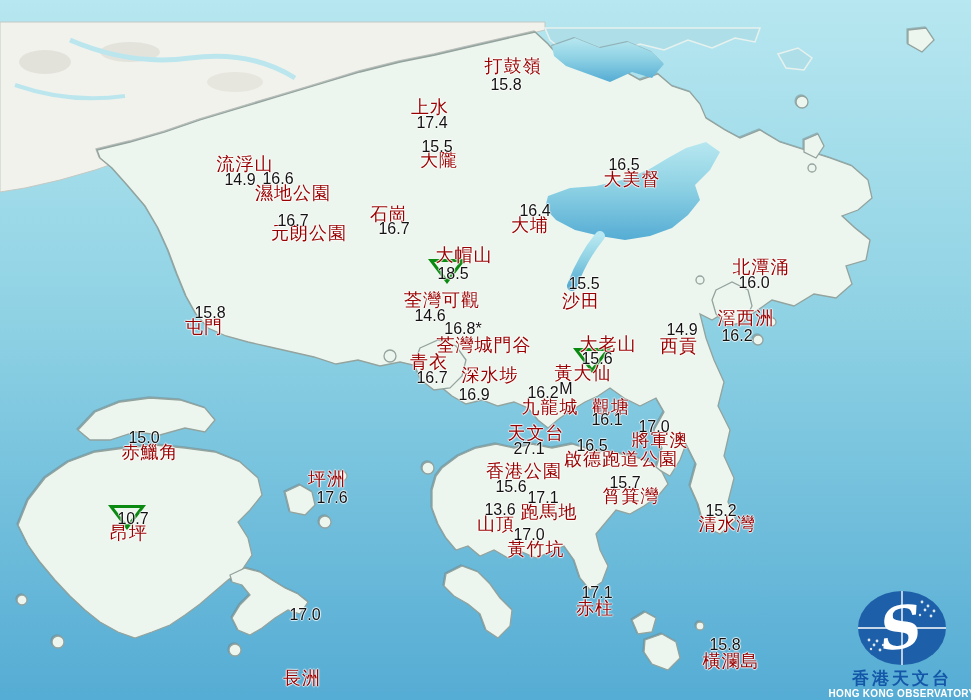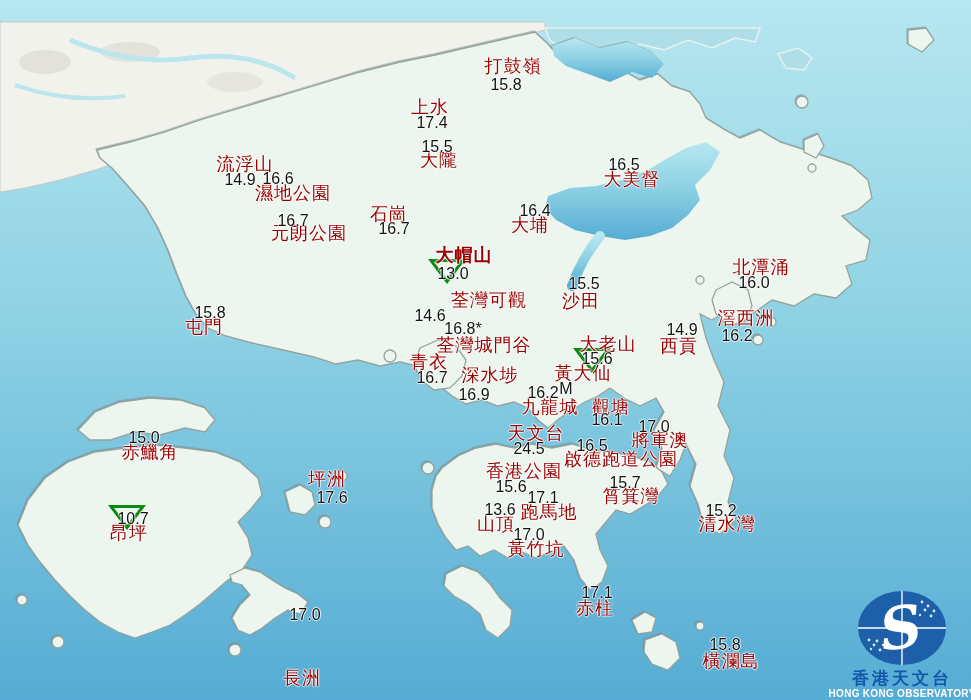--- a/index.html
+++ b/index.html
@@ -167,25 +167,25 @@
       <div class="st-value" style="left: 278px; top: 171px;">16.6</div>
       <div class="st-name" style="left: 309px; top: 225px;">元朗公園</div>
       <div class="st-value" style="left: 293px; top: 213px;">16.7</div>
       <div class="st-name" style="left: 389px; top: 206px;">石崗</div>
       <div class="st-value" style="left: 394px; top: 221px;">16.7</div>
       <div class="st-name" style="left: 530px; top: 217px;">大埔</div>
       <div class="st-value" style="left: 535px; top: 203px;">16.4</div>
       <div class="tri" style="left: 447px; top: 263px;"><svg width="38" height="27" viewBox="0 0 38 27">
           <polygon points="3,3 35,3 19,24" fill="none" stroke="#0a8a10" stroke-width="3"></polygon>
         </svg></div>
-      <div class="st-name" style="left: 464px; top: 247px; font-weight: bold;">大帽山</div>
-      <div class="st-value" style="left: 453px; top: 266px;">13.0</div>
+      <div class="st-name" style="left: 464px; top: 247px;">大帽山</div>
+      <div class="st-value" style="left: 453px; top: 266px;">18.5</div>
       <div class="st-name" style="left: 581px; top: 293px;">沙田</div>
       <div class="st-value" style="left: 584px; top: 276px;">15.5</div>
-      <div class="st-name" style="left: 442px; top: 292px; margin-left: 47px;">荃灣可觀</div>
+      <div class="st-name" style="left: 442px; top: 292px;">荃灣可觀</div>
       <div class="st-value" style="left: 430px; top: 308px;">14.6</div>
       <div class="st-name" style="left: 204px; top: 319px;">屯門</div>
       <div class="st-value" style="left: 210px; top: 305px;">15.8</div>
       <div class="st-name" style="left: 761px; top: 259px;">北潭涌</div>
       <div class="st-value" style="left: 754px; top: 275px;">16.0</div>
       <div class="st-name" style="left: 484px; top: 337px;">荃灣城門谷</div>
       <div class="st-value" style="left: 463px; top: 321px;">16.8*</div>
       <div class="tri" style="left: 592px; top: 352px;"><svg width="38" height="27" viewBox="0 0 38 27">
           <polygon points="3,3 35,3 19,24" fill="none" stroke="#0a8a10" stroke-width="3"></polygon>
         </svg></div>
@@ -199,21 +199,21 @@
       <div class="st-value" style="left: 432px; top: 370px;">16.7</div>
       <div class="st-name" style="left: 490px; top: 367px;">深水埗</div>
       <div class="st-value" style="left: 474px; top: 387px;">16.9</div>
       <div class="st-name" style="left: 583px; top: 365px;">黃大仙</div>
       <div class="st-value" style="left: 566px; top: 381px;">M</div>
       <div class="st-name" style="left: 550px; top: 399px;">九龍城</div>
       <div class="st-value" style="left: 543px; top: 385px;">16.2</div>
       <div class="st-name" style="left: 611px; top: 399px;">觀塘</div>
       <div class="st-value" style="left: 607px; top: 412px;">16.1</div>
       <div class="st-name" style="left: 536px; top: 425px;">天文台</div>
-      <div class="st-value" style="left: 529px; top: 441px;">24.5</div>
+      <div class="st-value" style="left: 529px; top: 441px;">27.1</div>
       <div class="st-name" style="left: 660px; top: 432px;">將軍澳</div>
       <div class="st-value" style="left: 654px; top: 419px;">17.0</div>
       <div class="st-name" style="left: 621px; top: 451px;">啟德跑道公園</div>
       <div class="st-value" style="left: 592px; top: 438px;">16.5</div>
       <div class="st-name" style="left: 524px; top: 463px;">香港公園</div>
       <div class="st-value" style="left: 511px; top: 479px;">15.6</div>
       <div class="st-name" style="left: 631px; top: 488px;">筲箕灣</div>
       <div class="st-value" style="left: 625px; top: 475px;">15.7</div>
       <div class="st-name" style="left: 327px; top: 471px;">坪洲</div>
       <div class="st-value" style="left: 332px; top: 458px; margin-top: 32px;">17.6</div>

